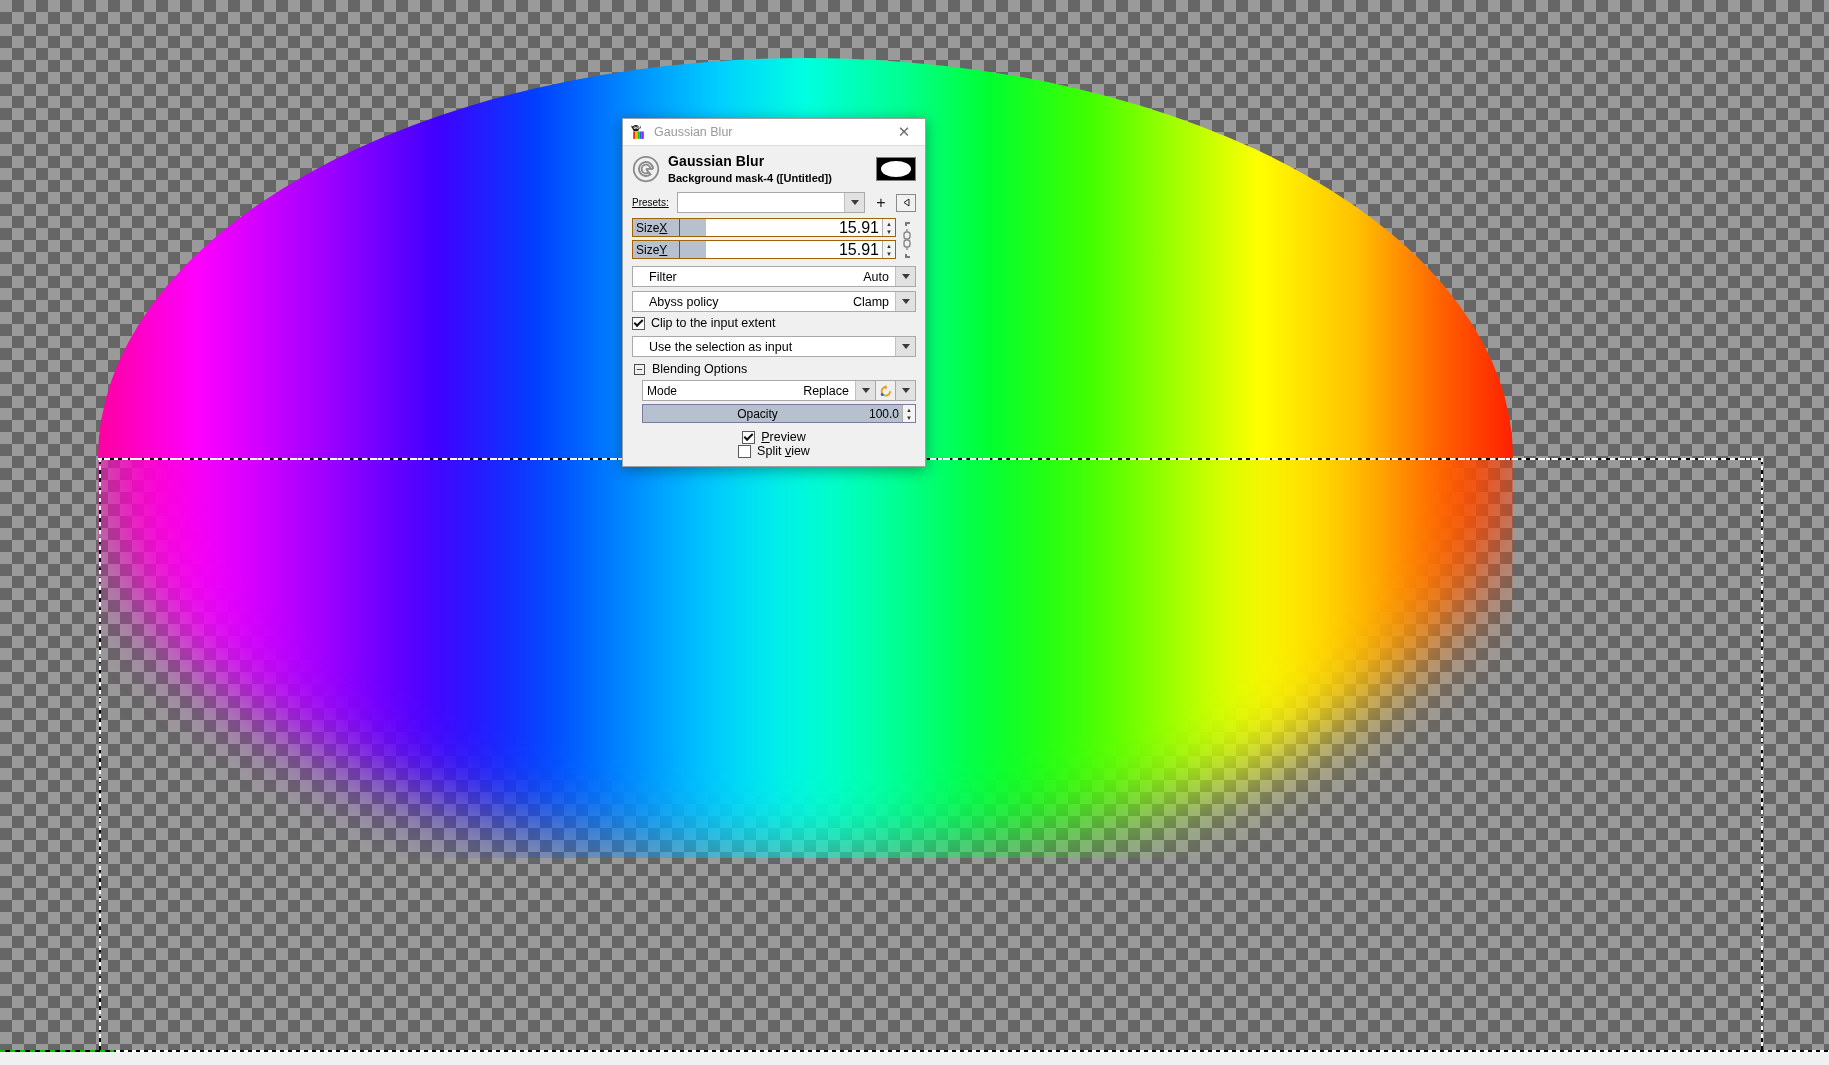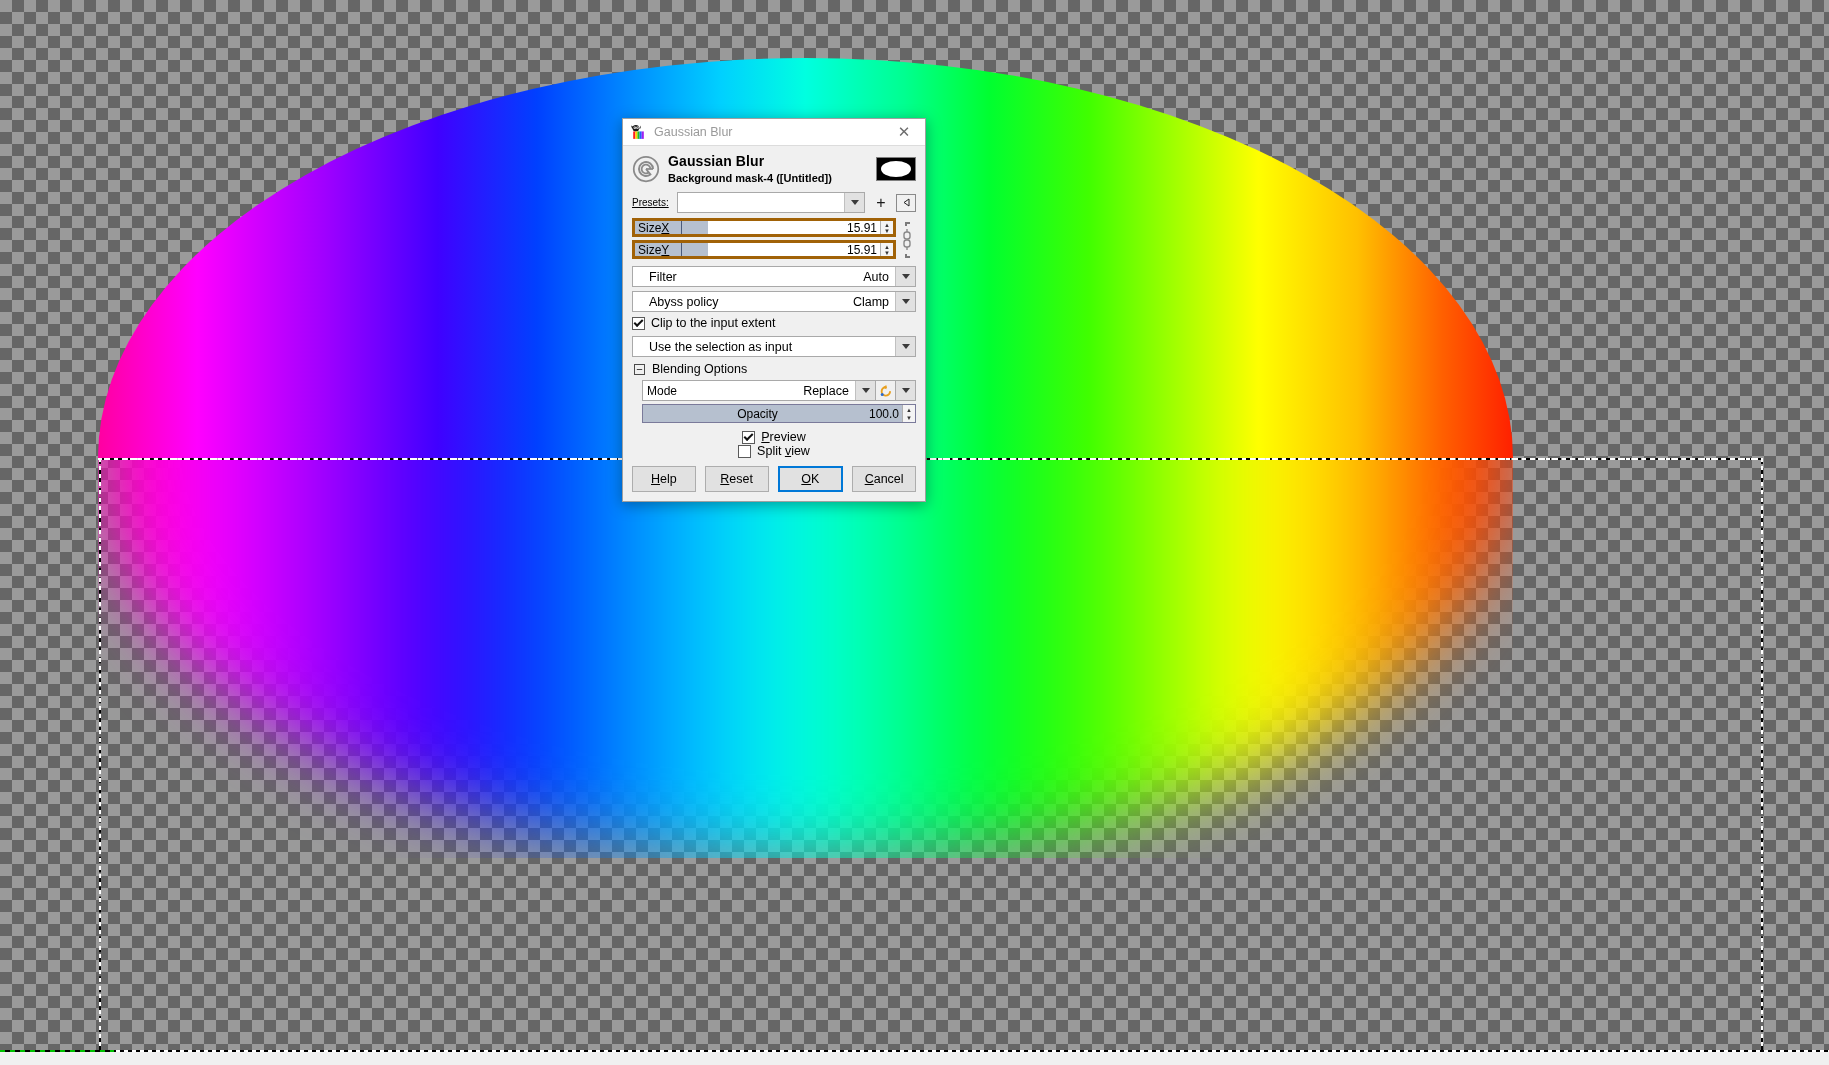--- a/index.html
+++ b/index.html
@@ -225,21 +225,21 @@
     flex: 0 0 auto;
     background: #f0f0f0;
   }
 
   
   .sizegroup { display: flex; align-items: stretch; }
   .sizecol { flex: 1 1 auto; }
   .spin-row {
     display: flex; align-items: stretch;
     height: 19px;
-    border: 3px solid #a16207;
+    border: 1px solid #a16207;
     margin-bottom: 3px;
     background: #fff;
   }
   .spin-label {
     width: 47px;
     background: #b6c0cf;
     border-right: 1px solid #4a5a7a;
     font-size: 12px;
     display: flex; align-items: center;
     padding-left: 3px;
@@ -249,21 +249,21 @@
     flex: 1 1 auto;
     position: relative;
     background: #fff;
     display: flex; align-items: center; justify-content: flex-end;
     padding-right: 3px;
   }
   .spin-fill {
     position: absolute; left: 0; top: 0; bottom: 0;
     background: #b6c0cf;
   }
-  .spin-val { position: relative; font-size: 12px; margin-left: 16px; }
+  .spin-val { position: relative; font-size: 16px; margin-left: 16px; }
   .spin-btns {
     width: 13px;
     display: flex; flex-direction: column;
     border-left: 1px solid #b0b0b0;
     background: #f4f4f4;
     flex: 0 0 auto;
   }
   .spin-btns div {
     flex: 1 1 0;
     display: flex; align-items: center; justify-content: center;
@@ -567,27 +567,13 @@
         <div class="cbox checked"></div>
         <div class="check-label"><span class="uline">P</span>review</div>
       </div>
       <div class="check-row" style="margin:0;">
         <div class="cbox"></div>
         <div class="check-label">Split <span class="uline">v</span>iew</div>
       </div>
     </div>
   </div>
 
-  <div class="btn-row">
-    <div class="btn">
-        <span><span class="uline">H</span>elp</span>
-      </div>
-    <div class="btn">
-        <span><span class="uline">R</span>eset</span>
-      </div>
-    <div class="btn focus">
-        <span><span class="uline">O</span>K</span>
-      </div>
-    <div class="btn">
-        <span><span class="uline">C</span>ancel</span>
-      </div>
-  </div>
 </div>
 
 </body></html>

